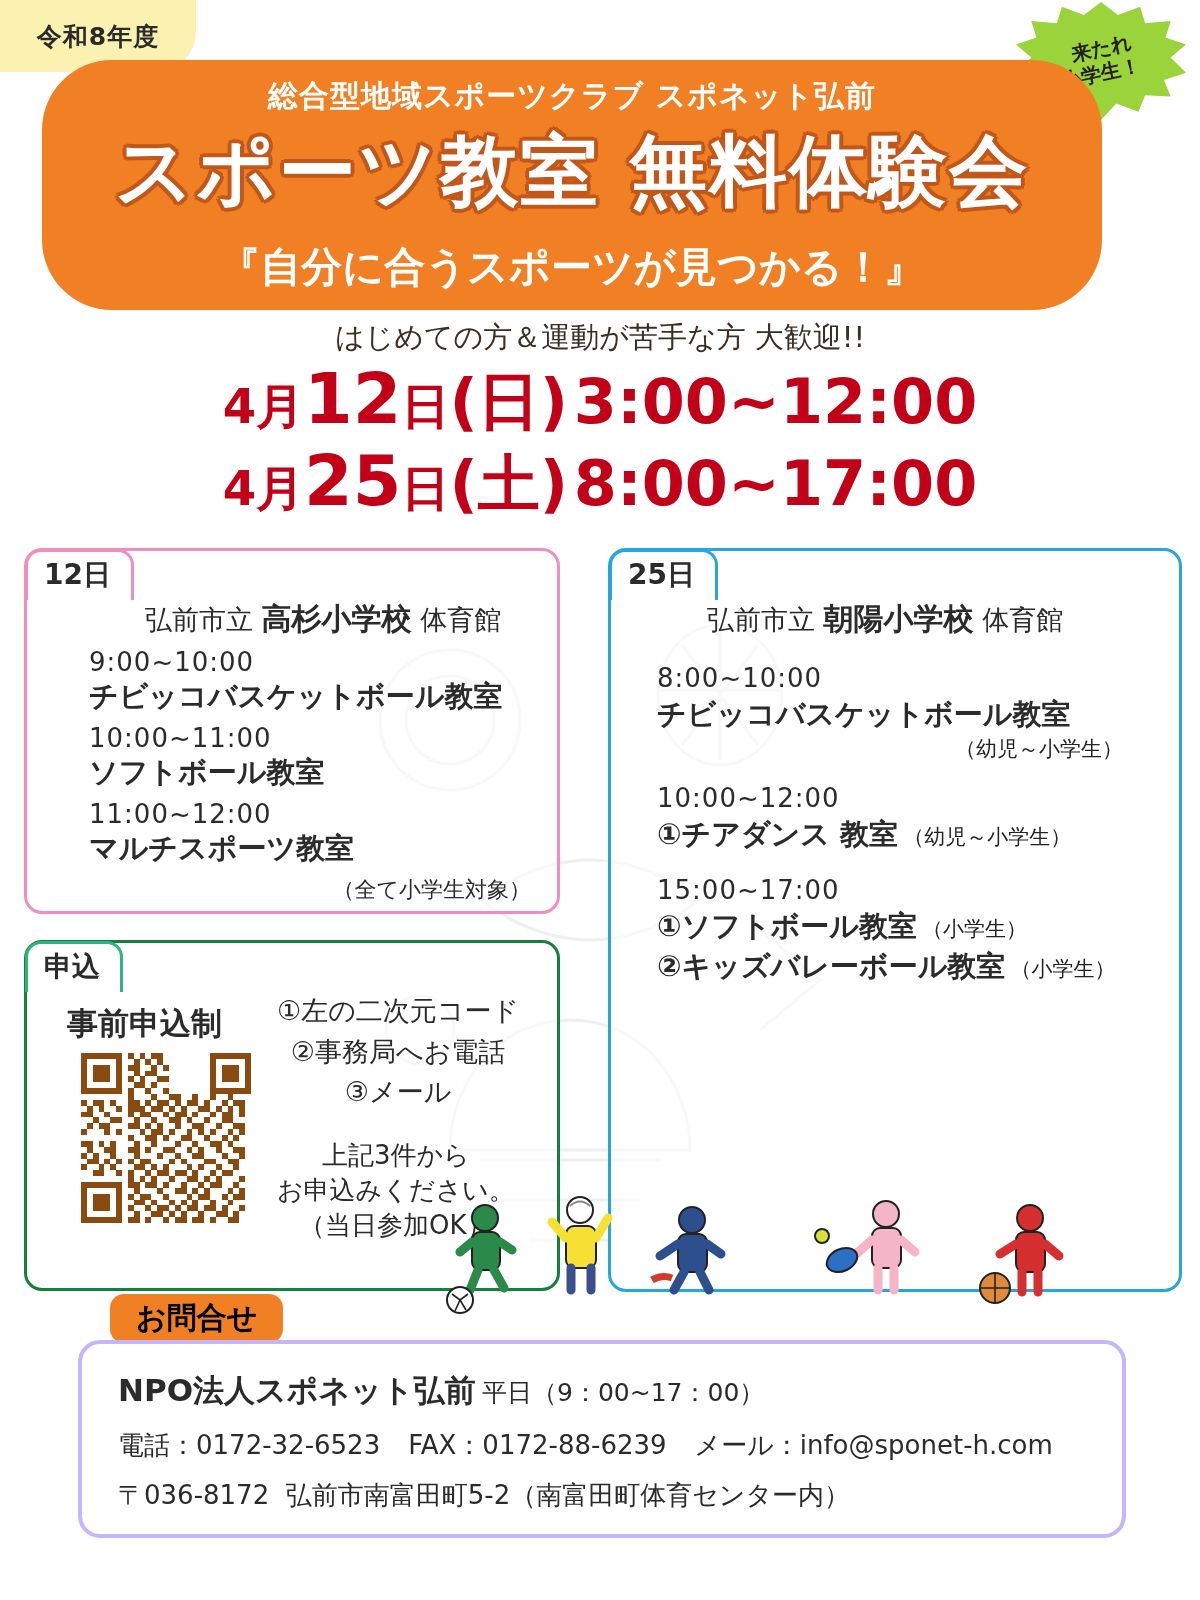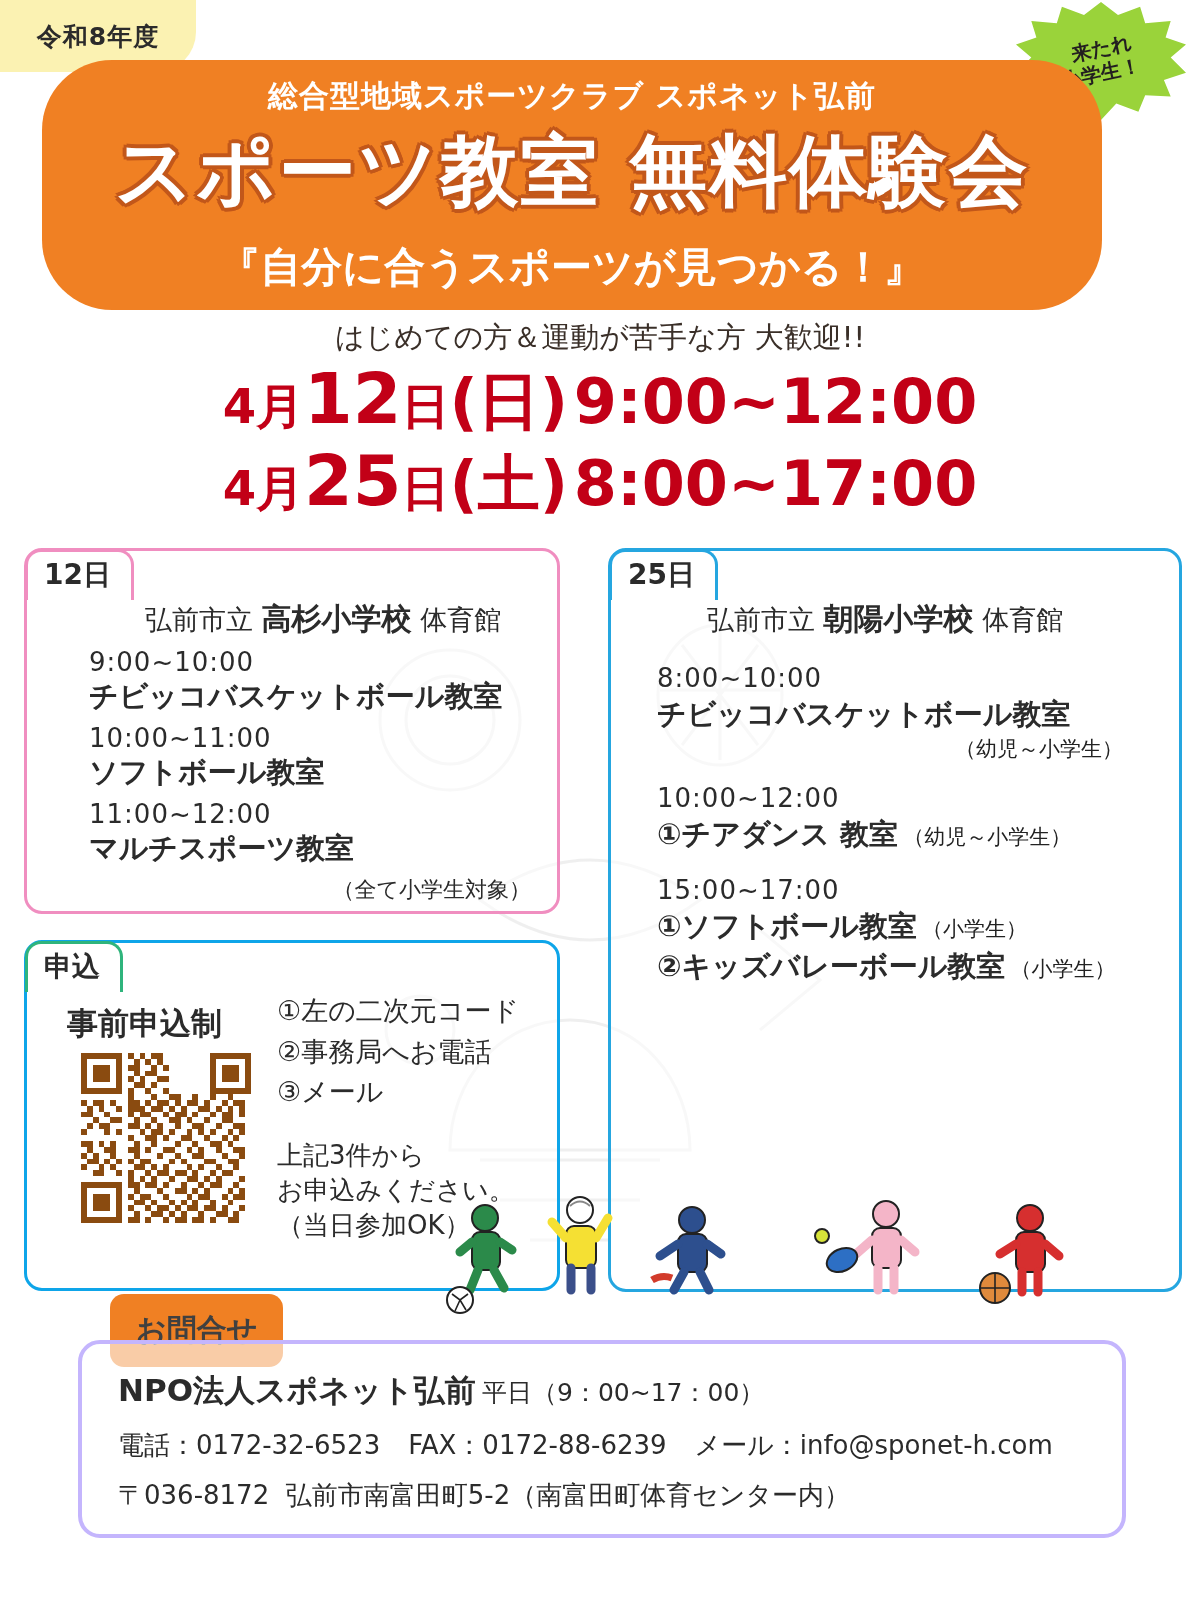--- a/index.html
+++ b/index.html
@@ -79,21 +79,21 @@
     font-size:28px;font-weight:bold;color:#2b2b2b;
     background:#fff;border-radius:16px 16px 0 0;
   }
   
   #panel12{left:24px;top:548px;width:530px;height:360px;border:3px solid #f08ec0;}
   #panel12 .tab{border:3px solid #f08ec0;border-bottom:none;}
   
   #panel25{left:608px;top:548px;width:568px;height:738px;border:3px solid #25a6e0;}
   #panel25 .tab{border:3px solid #25a6e0;border-bottom:none;}
   
-  #panelApply{left:24px;top:940px;width:530px;height:345px;border:3px solid #0ea5e9;}
+  #panelApply{left:24px;top:940px;width:530px;height:345px;border:3px solid #15803d;text-align:center;}
   #panelApply .tab{border:3px solid #2fb47c;border-bottom:none;}
   .venue{position:absolute;font-size:27px;color:#2b2b2b;}
   #panel12 .venue{left:118px;top:48px;}
   #panel25 .venue{left:96px;top:48px;}
   .venue b{font-size:30px;font-weight:bold;}
   .slot-time{font-size:26px;color:#2b2b2b;letter-spacing:1px;}
   .slot-name{font-size:29px;font-weight:bold;color:#2b2b2b;}
   #list12{position:absolute;left:62px;top:96px;}
   #list12 .slot{margin-bottom:6px;}
   #p12note{position:absolute;right:26px;top:324px;font-size:22px;color:#2b2b2b;}
@@ -105,22 +105,22 @@
   #list25 .ind{display:block;text-align:right;font-size:21px;padding-right:44px;}
   #list25 .sub{display:block;font-size:23px;padding-left:24px;}
   
   .apply-title{position:absolute;left:40px;top:60px;font-size:31px;font-weight:bold;color:#2b2b2b;}
   .qr{position:absolute;left:54px;top:110px;width:170px;height:170px;}
   .apply-steps{position:absolute;left:250px;top:48px;font-size:27px;color:#2b2b2b;line-height:1.5;}
   .apply-foot{position:absolute;left:250px;top:195px;font-size:26px;color:#2b2b2b;line-height:1.35;}
   
   .contact-tab{
     position:absolute;left:110px;top:1294px;
-    padding:16px 26px;border-radius:14px;background:#f08023;
-    font-size:30px;font-weight:bold;color:#404040;
+    padding:4px 26px;border-radius:14px;background:#f08023;
+    font-size:30px;font-weight:bold;color:#000000;
   }
   .contact-box{
     position:absolute;left:78px;top:1340px;width:1040px;height:190px;
     border:4px solid #c4b5fd;border-radius:22px;background:rgba(255,255,255,.6);
   }
   .c-org{position:absolute;left:36px;top:26px;font-size:31px;font-weight:bold;color:#2b2b2b;}
   .c-hours{position:absolute;left:400px;top:32px;font-size:25px;color:#2b2b2b;}
   .c-line2{position:absolute;left:36px;top:84px;font-size:26px;color:#2b2b2b;white-space:nowrap;}
   .c-line3{position:absolute;left:36px;top:134px;font-size:26px;color:#2b2b2b;white-space:nowrap;}
   .c-line2 .gap{display:inline-block;width:28px;}
@@ -141,21 +141,21 @@
 
 <div class="header-blob">
   <div class="header-sub1">総合型地域スポーツクラブ スポネット弘前</div>
   <div class="header-main">スポーツ教室 無料体験会</div>
   <div class="header-sub2">『自分に合うスポーツが見つかる！』</div>
 </div>
 
 <div class="catch">はじめての方＆運動が苦手な方 大歓迎!!</div>
 
 <div class="date-line d1">
-  <span class="m">4月</span><span class="big">12</span><span class="d">日</span><span class="t">(日)</span>&nbsp;<span class="t">9:00~12:00</span>
+  <span class="m">4月</span><span class="big">12</span><span class="d">日</span><span class="t">(日)</span>&nbsp;<span class="t">3:00~12:00</span>
 </div>
 <div class="date-line d2">
   <span class="m">4月</span><span class="big">25</span><span class="d">日</span><span class="t">(土)</span>&nbsp;<span class="t">8:00~17:00</span>
 </div>
 
 <svg class="bg-art" viewBox="0 0 520 700">
   <g fill="none" stroke="#8a8a8a" stroke-width="3">
     <circle cx="120" cy="120" r="70"></circle>
     <circle cx="120" cy="120" r="44"></circle>
     <ellipse cx="390" cy="95" rx="62" ry="70"></ellipse>

